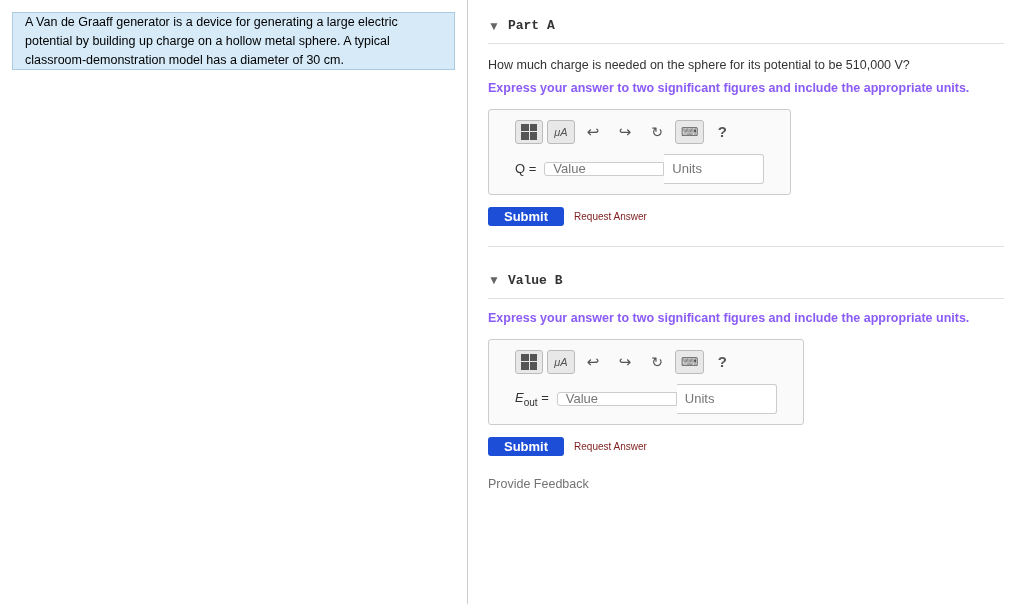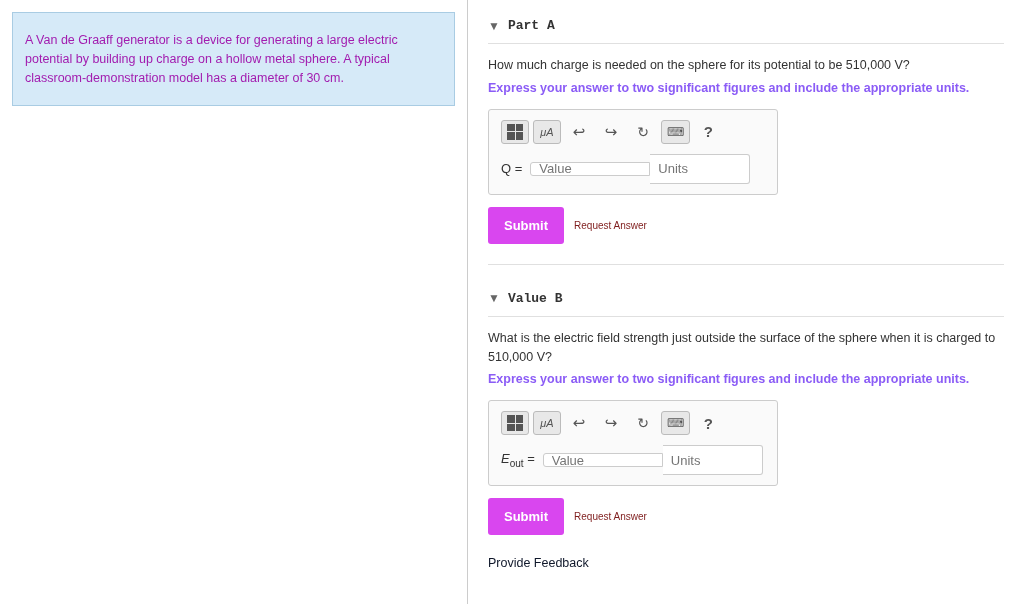--- a/index.html
+++ b/index.html
@@ -15,24 +15,24 @@
     
     .left-panel {
       width: 468px;
       min-width: 468px;
       padding: 12px;
       border-right: 1px solid #ccc;
     }
     .context-box {
       background: #d6eaf8;
       border: 1px solid #a9cce3;
-      padding: 18px 12px;
+      padding: 0 12px;
       font-size: 12.5px;
       line-height: 1.5;
-      color: #a21caf;
+      color: #000000;
     }
 
     
     .right-panel {
       flex: 1;
       padding: 10px 20px;
       overflow-y: auto;
     }
 
     
@@ -69,21 +69,21 @@
       font-size: 12.5px;
       font-weight: bold;
       color: #8b5cf6;
       margin-bottom: 14px;
     }
 
     
     .answer-container {
       border: 1px solid #ccc;
       border-radius: 3px;
-      padding: 10px 12px;
+      padding: 10px 26px;
       background: #fafafa;
       display: inline-block;
       min-width: 290px;
     }
 
     
     .toolbar {
       display: flex;
       align-items: center;
       gap: 4px;
@@ -155,39 +155,39 @@
     }
 
     
     .buttons-row {
       display: flex;
       align-items: center;
       gap: 10px;
       margin-top: 12px;
     }
     .submit-btn {
-      background: #d946ef;
+      background: #1d4ed8;
       color: #fff;
       border: none;
       border-radius: 3px;
-      padding: 11px 16px;
+      padding: 2px 16px;
       font-size: 13px;
       cursor: pointer;
       font-weight: bold;
     }
     .request-answer-link {
       color: #7f1d1d;
       font-size: 10px;
       text-decoration: none;
       cursor: pointer;
     }
 
     
     .feedback-link {
-      color: #0f172a;
+      color: #737373;
       font-size: 12.5px;
       text-decoration: none;
       cursor: pointer;
       display: inline-block;
     }
 
     
     .part-divider {
       border: none;
       border-top: 1px solid #e0e0e0;
@@ -270,21 +270,20 @@
 
   <hr class="part-divider">
 
   
   <div class="part-section">
     <div class="part-header">
       <span class="part-arrow">▼</span>
       <span class="part-title">Value B</span>
     </div>
 
-    <p class="question-text">What is the electric field strength just outside the surface of the sphere when it is charged to 510,000 V?</p>
     <p class="question-instruction">Express your answer to two significant figures and include the appropriate units.</p>
 
     <div class="answer-container">
       
       <div class="toolbar">
         <button class="toolbar-btn">
           <span class="toolbar-icon-grid">
             <span></span>
               <span></span>
               <span></span>

